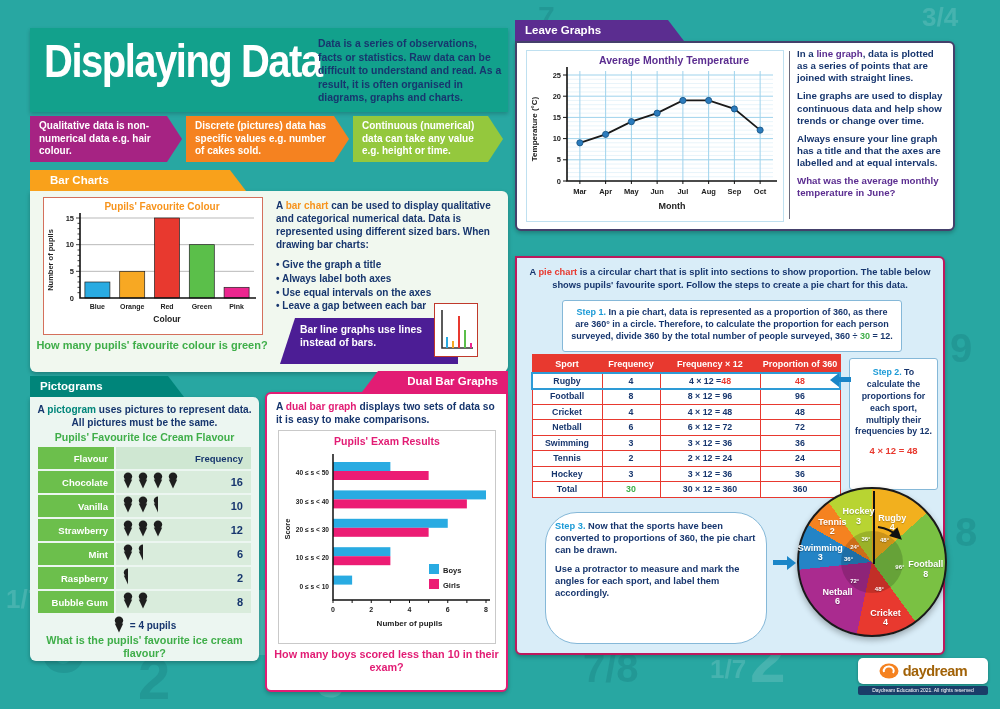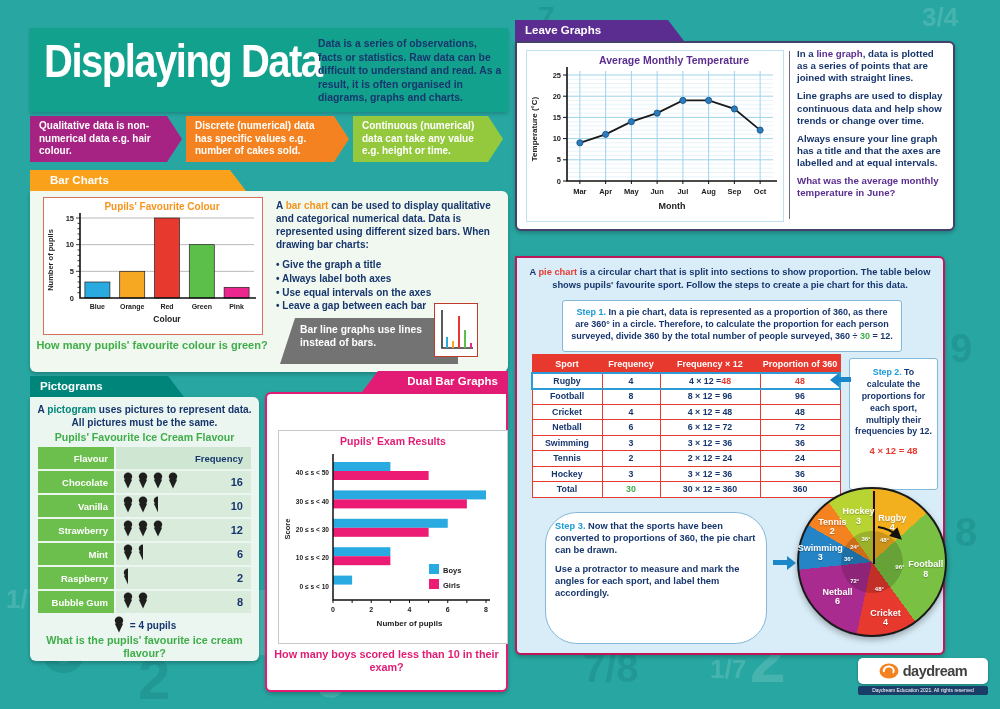--- a/index.html
+++ b/index.html
@@ -26,21 +26,21 @@
   #bar-desc ul{list-style:none;margin:7px 0 0 0;padding:0;}
   #bar-desc li{line-height:1.38;}
   #bar-desc li::before{content:"• ";}
   .t-orange{color:#f7941d;}
   .t-pink{color:#e21c74;}
   .t-teal{color:#00857a;}
   .t-purple{color:#5b2d90;}
   .t-red{color:#e8392f;}
   .t-green{color:#3fae49;}
   .t-blue{color:#1b9ad6;}
-  #bar-callout{position:absolute;left:250px;top:127px;width:152px;height:36px;background:#737373;color:#fff;font-size:10.3px;font-weight:bold;line-height:1.3;padding:5px 6px 5px 20px;clip-path:polygon(15px 0,100% 0,100% 100%,0 100%);}
+  #bar-callout{position:absolute;left:250px;top:127px;width:152px;height:36px;background:#4c1d95;color:#fff;font-size:10.3px;font-weight:bold;line-height:1.3;padding:5px 6px 5px 20px;clip-path:polygon(15px 0,100% 0,100% 100%,0 100%);}
   #bar-mini{position:absolute;left:404px;top:112px;width:44px;height:54px;background:#fff;border:1.5px solid #c0392b;box-sizing:border-box;}
   
   #card-picto{left:30px;top:397px;width:229px;height:264px;background:#ecf6f1;}
   #picto-intro{left:7px;top:6px;width:215px;text-align:center;font-size:10.1px;}
   #picto-title{position:absolute;left:0;top:34px;width:229px;text-align:center;color:#3fae49;font-weight:bold;font-size:10.6px;}
   #picto-table{position:absolute;left:8px;top:50px;width:213px;}
   .picto-row{display:flex;margin-bottom:2px;height:22px;}
   .picto-label{width:76px;background:#6cbf4c;color:#fff;font-size:9.5px;font-weight:bold;display:flex;align-items:center;justify-content:flex-end;padding-right:6px;box-sizing:border-box;}
   .picto-cell{flex:1;background:#d9ecdc;margin-left:2px;display:flex;align-items:center;padding:0 8px 0 6px;}
   .picto-cell .cones{flex:1;display:flex;align-items:center;gap:3px;}
@@ -83,21 +83,21 @@
   .angle-label{position:absolute;transform:translate(-50%,-50%);color:#fff;font-weight:bold;font-size:6px;text-shadow:0 1px 1px rgba(0,0,0,.3);}
   #pie-overlay{position:absolute;left:0;top:0;}
   .harrow{position:absolute;z-index:3;height:5px;background:#1b86c8;}
   .harrow.left::before{content:"";position:absolute;left:-9px;top:-4.5px;border:7px solid transparent;border-right:9px solid #1b86c8;border-left:0;}
   .harrow.right::after{content:"";position:absolute;right:-9px;top:-4.5px;border:7px solid transparent;border-left:9px solid #1b86c8;border-right:0;}
   #arrow-step2{left:322px;top:119px;width:12px;}
   #arrow-step3{left:256px;top:302px;width:14px;}
   
   #logo{position:absolute;left:858px;top:658px;width:130px;z-index:1;}
   #logo-box{width:130px;height:26px;background:#fff;border-radius:5px;display:flex;align-items:center;justify-content:center;gap:4px;box-shadow:0 1px 3px rgba(0,0,0,.3);}
-  #logo-text{color:#404040;font-weight:bold;font-size:14.5px;letter-spacing:-.5px;}
+  #logo-text{color:#a16207;font-weight:bold;font-size:14.5px;letter-spacing:-.5px;}
   #logo-tag{margin-top:2px;background:rgba(23,42,94,.85);border-radius:2px;color:#fff;font-size:5px;text-align:center;line-height:9px;height:9px;}
 </style>
 </head>
 <body>
 
 <div class="poster">
   <div id="bg-layer">
       <span class="bgnum" style="left: 235px; top: 575px; font-size: 95px; color: rgba(255, 255, 255, 0.14);">1</span>
       <span class="bgnum" style="left: 38px; top: 598px; font-size: 88px; color: rgba(0, 70, 80, 0.15);">6</span>
       <span class="bgnum" style="left: 6px; top: 586px; font-size: 26px; color: rgba(255, 255, 255, 0.14);">1/7</span>
@@ -116,21 +116,21 @@
 
   <div class="header-banner">
     <h1>Displaying Data</h1>
     <p class="header-intro">Data is a series of observations, facts or statistics. Raw data can be difficult to understand and read. As a result, it is often organised in diagrams, graphs and charts.</p>
   </div>
 
   <div class="dt-arrow" id="arrow-qual" style="left: 30px; width: 152px; background: rgb(166, 35, 131);">
     <span><span>Qualitative data</span><span> is non-numerical data e.g. hair colour.</span></span>
   </div>
   <div class="dt-arrow" id="arrow-disc" style="left: 186px; width: 163px; background: rgb(245, 130, 32);">
-    <span><span>Discrete (numerical) data</span><span> has specific values e.g. number of cakes sold.</span></span>
+    <span><span>Discrete (pictures) data</span><span> has specific values e.g. number of cakes sold.</span></span>
   </div>
   <div class="dt-arrow" id="arrow-cont" style="left: 353px; width: 150px; background: rgb(148, 200, 61);">
     <span><span>Continuous (numerical) data</span><span> can take any value e.g. height or time.</span></span>
   </div>
 
   <div class="tab" style="left:30px;top:170px;width:172px;background:#f9a11b;padding-left:20px;">Bar Charts</div>
   <div class="card" id="card-bar">
     <div class="chart-panel" id="bar-panel">
       <svg id="bar-svg" width="216" height="134" viewBox="0 0 216 134">
           <text x="118" y="12" text-anchor="middle" fill="#f7941d" font-size="10" font-weight="bold">Pupils' Favourite Colour</text>
@@ -319,21 +319,22 @@
             <circle cx="6" cy="4.6" r="4.2" fill="#1e1e1e"></circle>
             <path d="M1.8 7.6 L6 16.5 L10.2 7.6 Z" fill="#1e1e1e"></path>
           </svg></span>
       <span>= 4 pupils</span>
     </div>
     <div id="picto-question">What is the pupils' favourite ice cream flavour?</div>
   </div>
 
   <div class="tab tab-left" style="left:362px;top:371px;width:146px;background:#e21c74;box-sizing:border-box;text-align:right;">Dual Bar Graphs</div>
   <div class="card" id="card-dual">
-    <div class="chart-panel" id="dual-panel" style="border-color:#c9c9c9;padding-left:12px;">
+    <div class="desc" id="dual-intro"><span>A </span><span class="t-pink">dual bar graph</span><span> displays two sets of data so it is easy to make comparisons.</span></div>
+    <div class="chart-panel" id="dual-panel" style="border-color:#c9c9c9;">
       <div id="dual-title">Pupils' Exam Results</div>
       <svg id="dual-svg" width="214" height="192" viewBox="0 0 214 192" style="position:absolute;left:0;top:17px;">
           <rect x="54" y="14" width="57.375" height="9" fill="#29abe2"></rect>
           <rect x="54" y="23" width="95.625" height="9" fill="#ec1c74"></rect>
           <text x="50" y="27.2" text-anchor="end" fill="#222" font-size="6.6" font-weight="bold">40 ≤ s &lt; 50</text>
           <rect x="54" y="42.4" width="153" height="9" fill="#29abe2"></rect>
           <rect x="54" y="51.4" width="133.875" height="9" fill="#ec1c74"></rect>
           <text x="50" y="55.599999999999994" text-anchor="end" fill="#222" font-size="6.6" font-weight="bold">30 ≤ s &lt; 40</text>
           <rect x="54" y="70.8" width="114.75" height="9" fill="#29abe2"></rect>
           <rect x="54" y="79.8" width="95.625" height="9" fill="#ec1c74"></rect>

